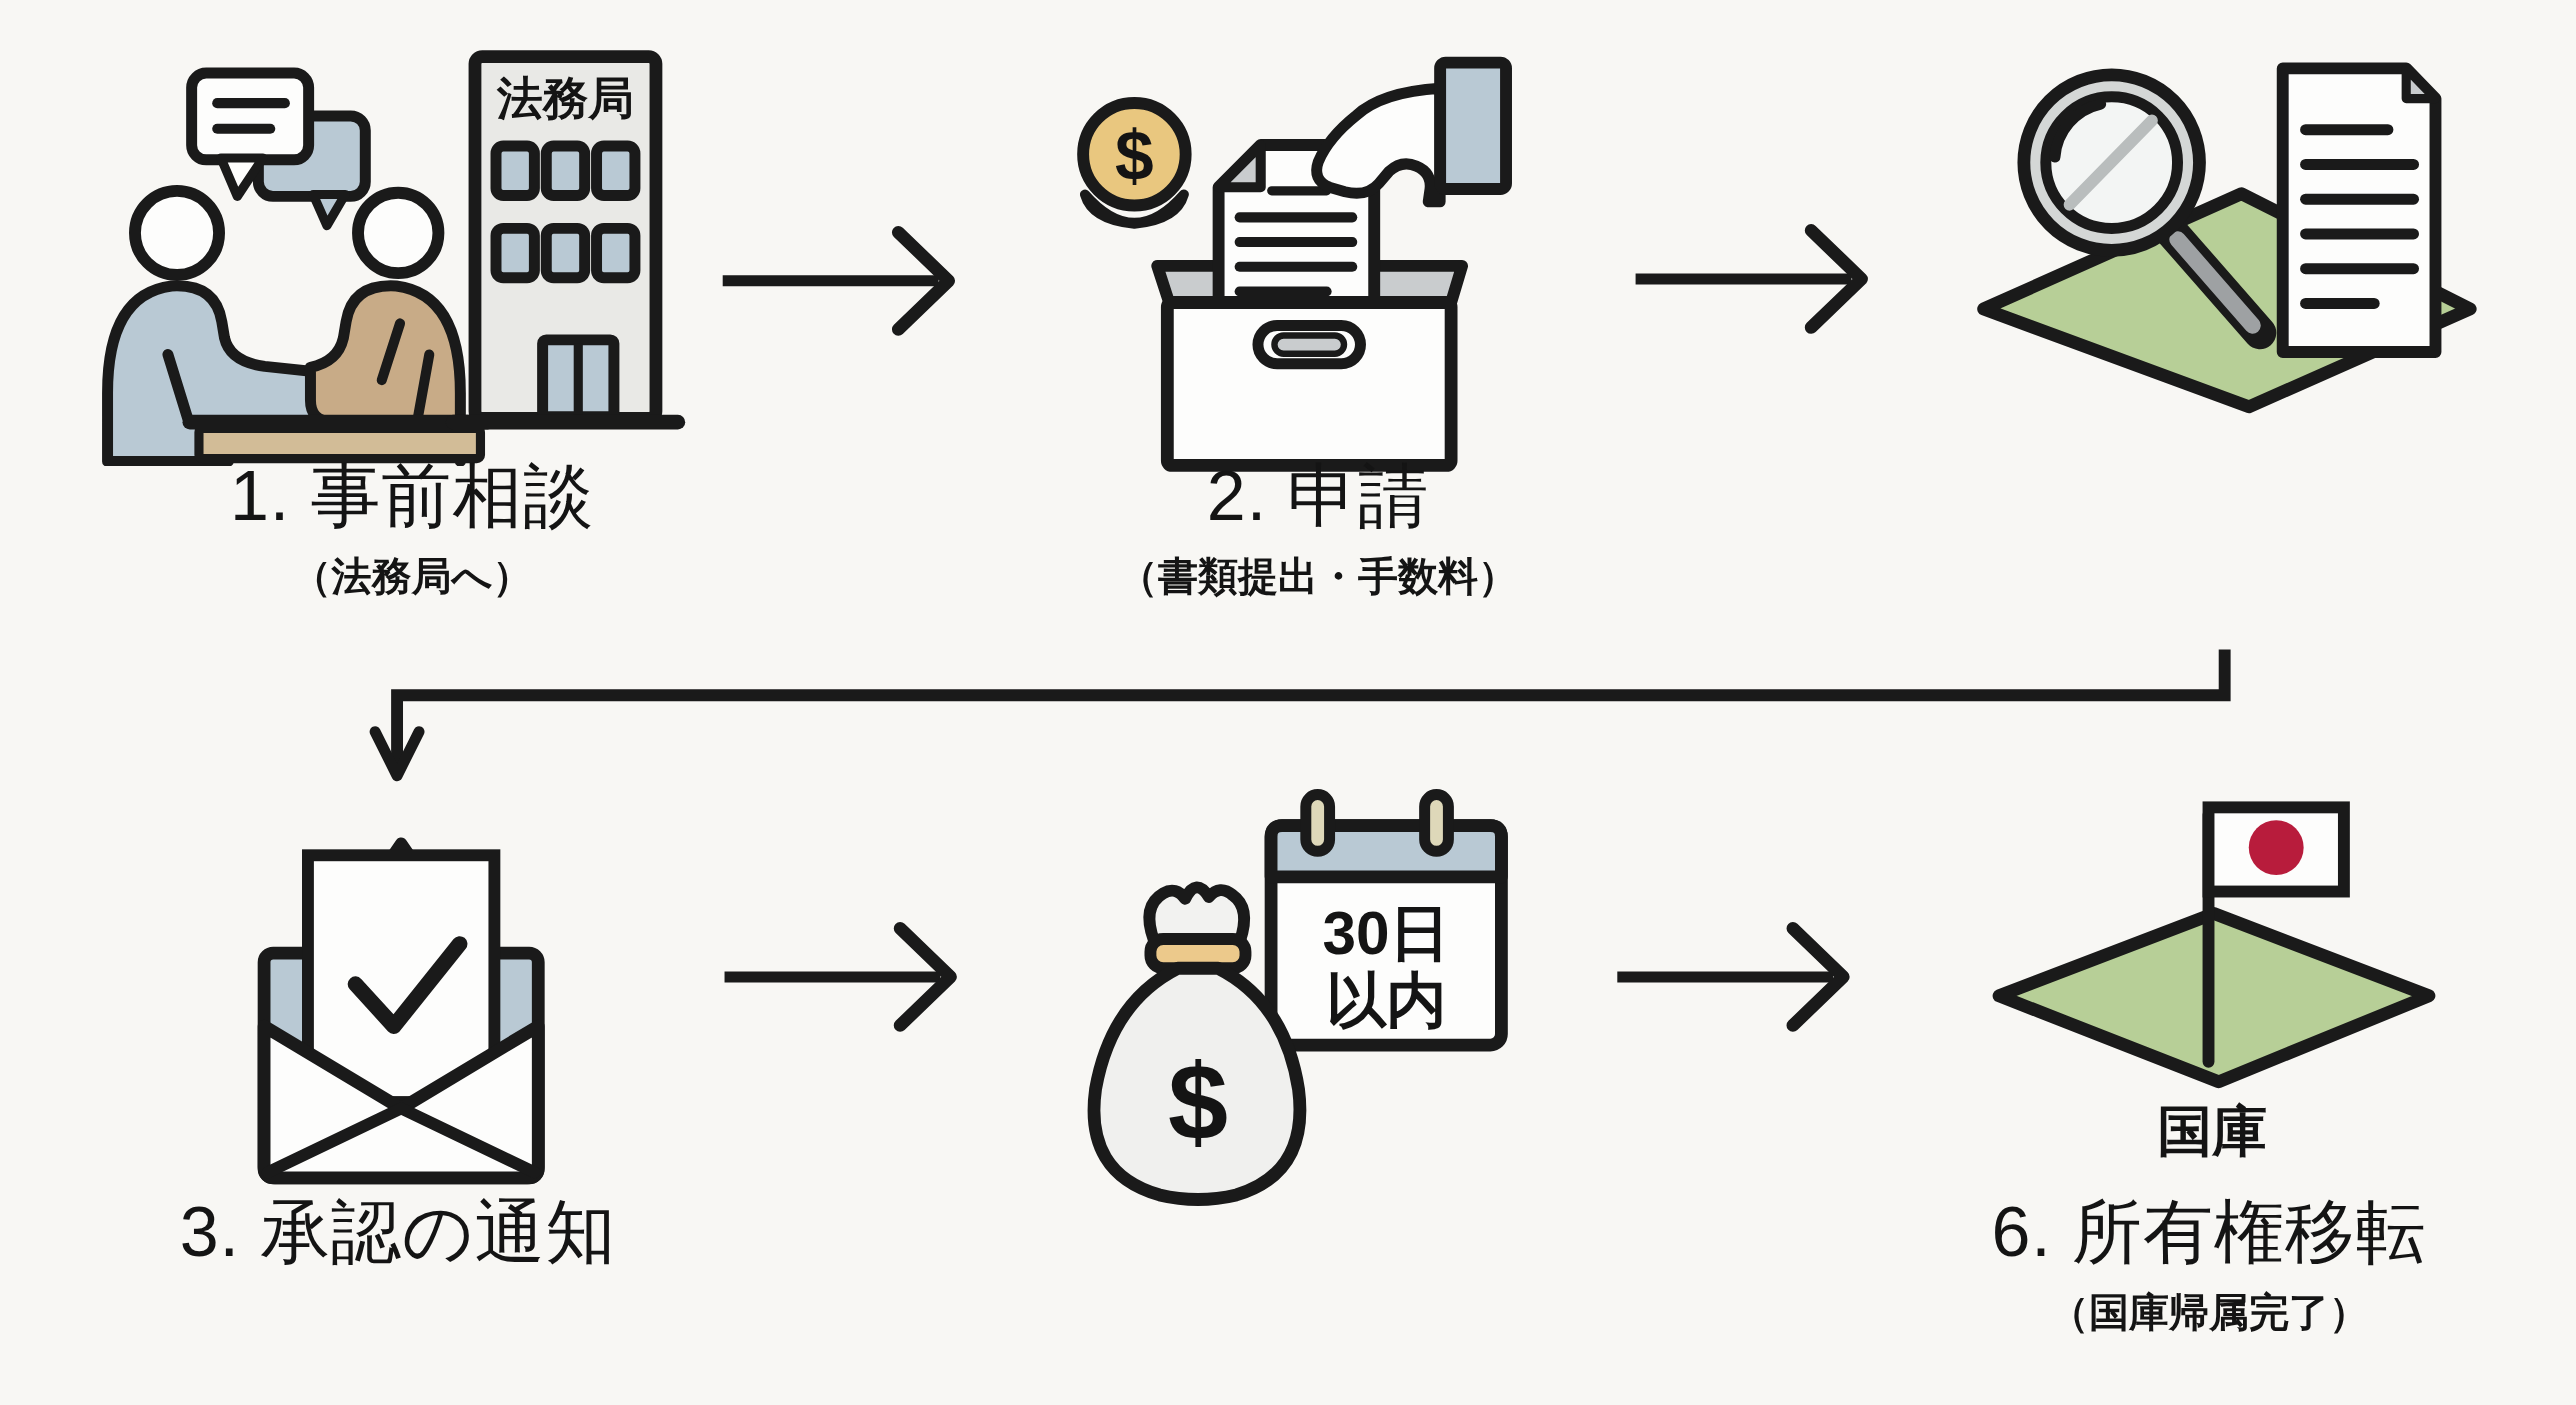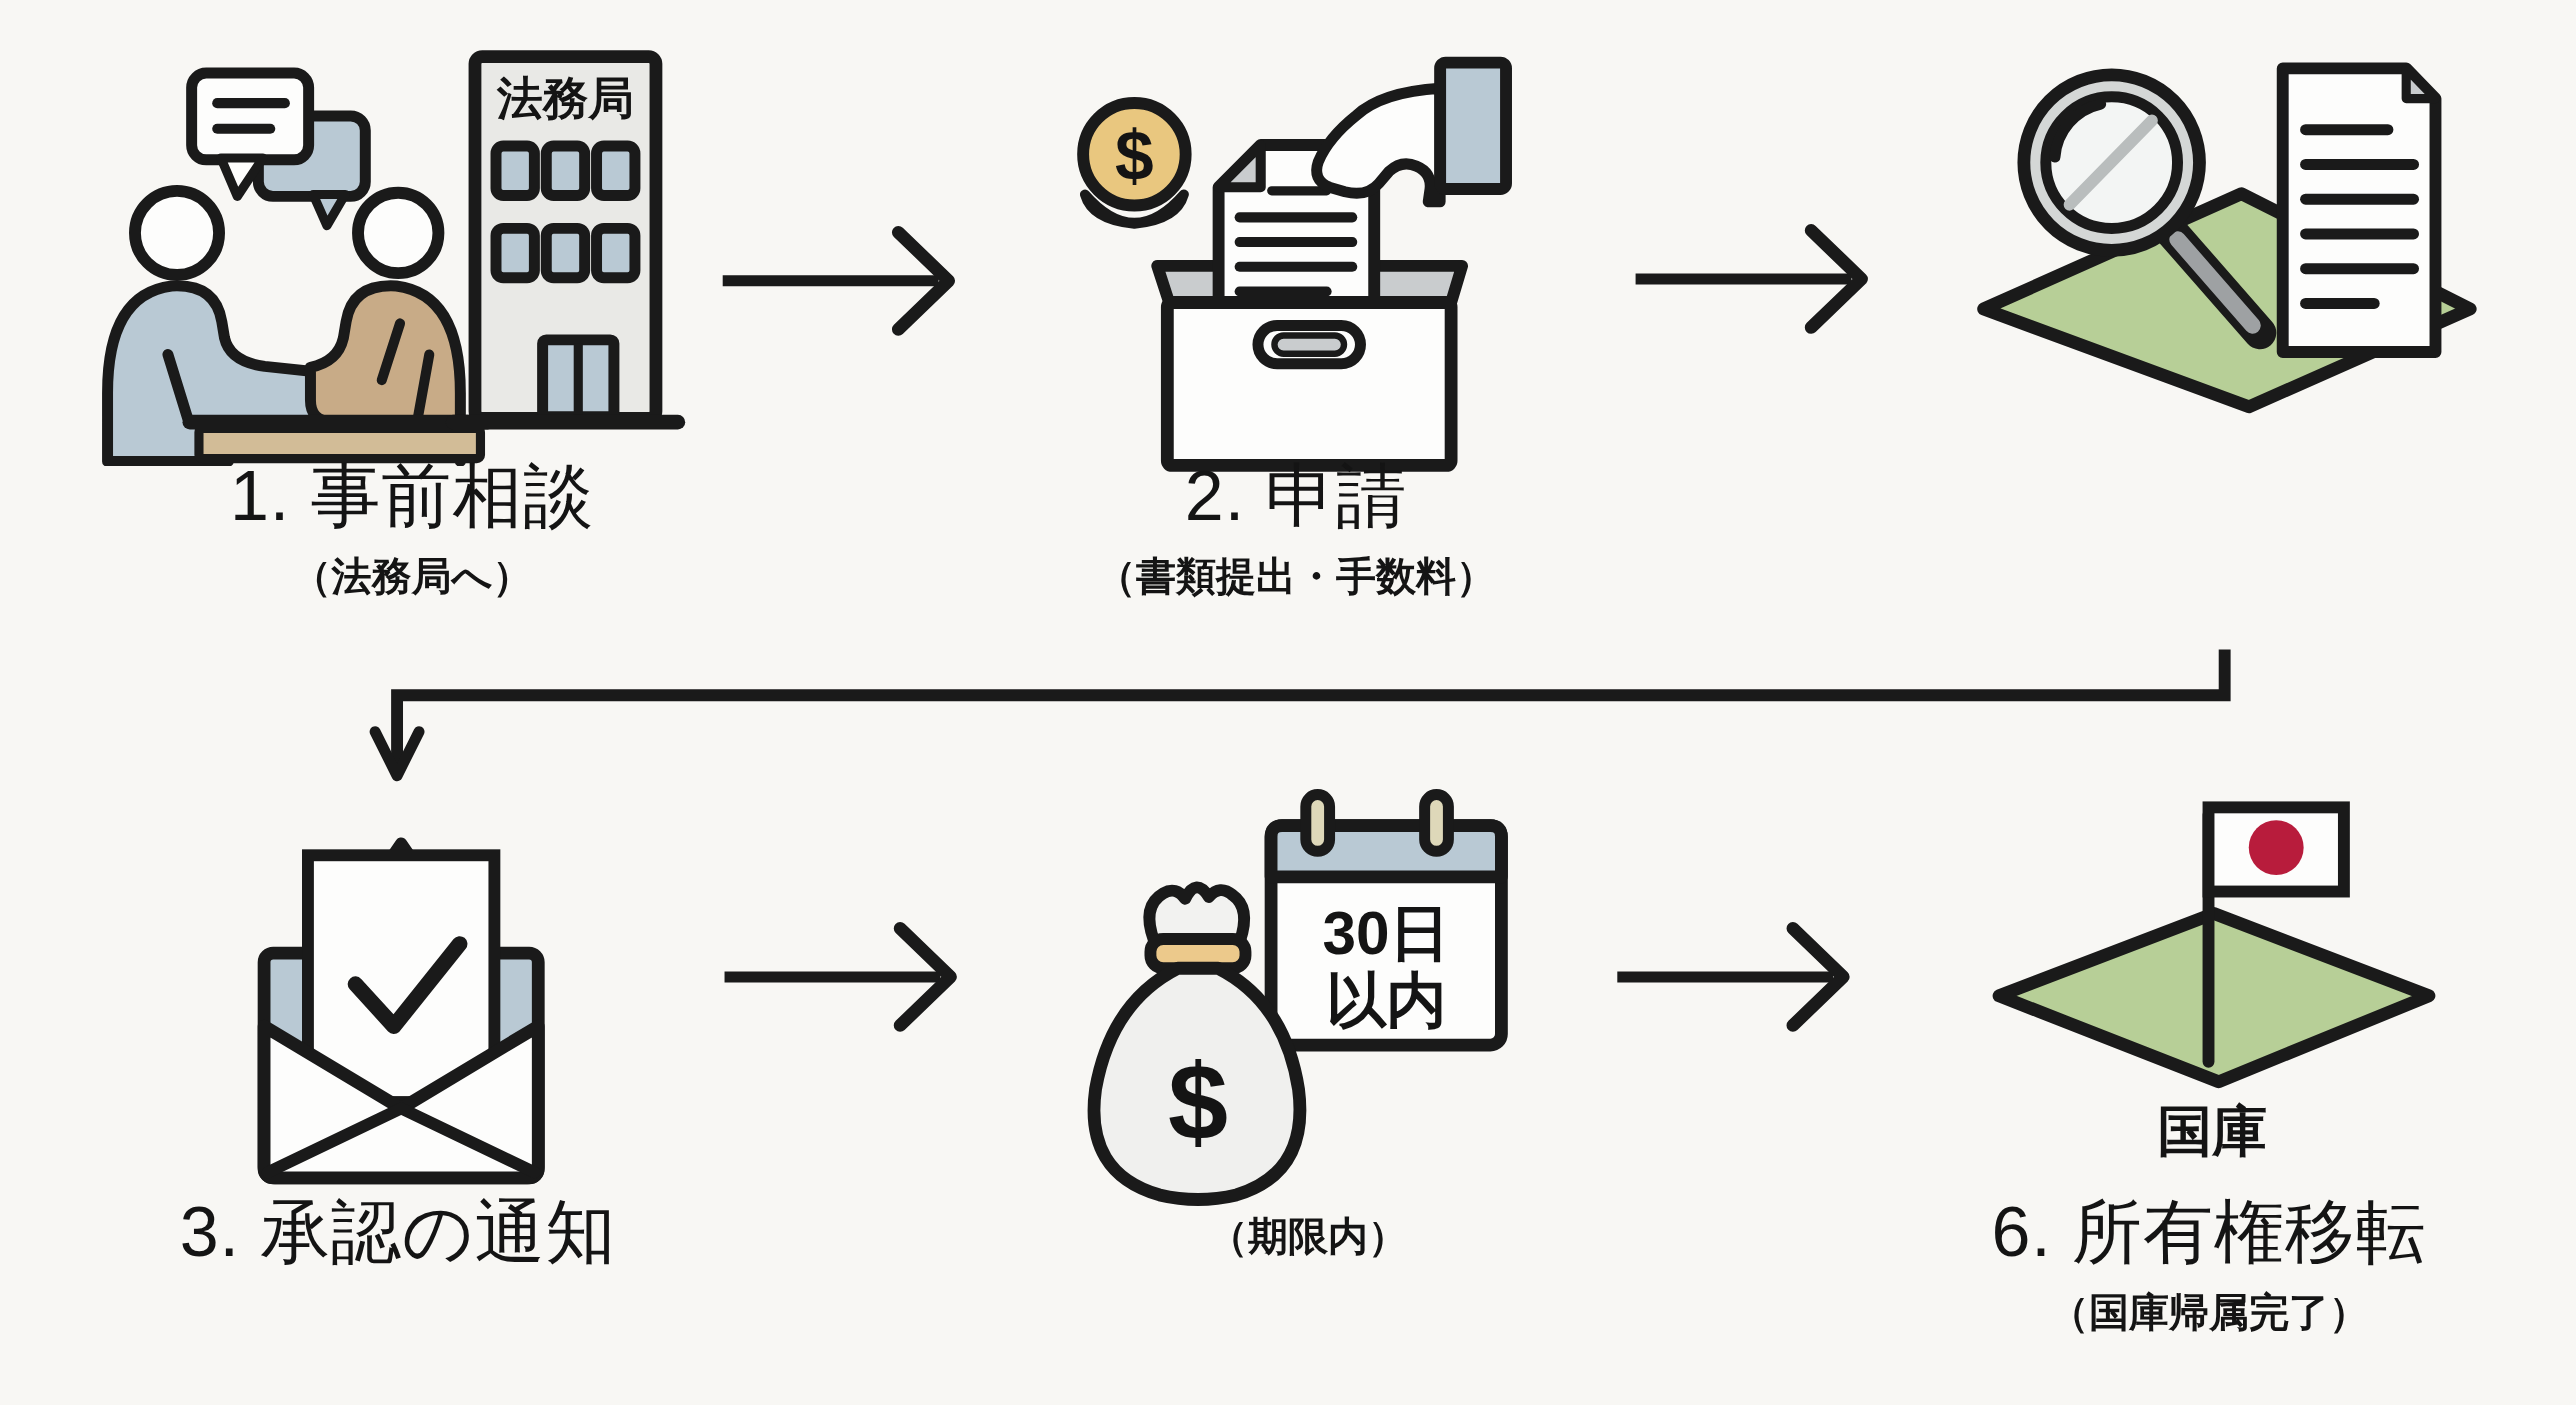--- a/index.html
+++ b/index.html
@@ -219,32 +219,31 @@
       <line x1="1768" y1="1068" x2="2004" y2="1068" stroke="#1a1a1a" stroke-width="12"></line>
       <path d="M1960 1015 L2015 1068 L1960 1121" fill="none" stroke="#1a1a1a" stroke-width="14" stroke-linecap="round" stroke-linejoin="round"></path>
     </g>
   </svg>
 
   <div class="caption" style="left:55px;top:459px">
     <div class="cap-title">1. 事前相談</div>
     <div class="cap-sub">（法務局へ）</div>
   </div>
 
-  <div class="caption" style="left:939px;top:459px">
+  <div class="caption" style="left:961px;top:459px">
     <div class="cap-title">2. 申請</div>
     <div class="cap-sub">（書類提出・手数料）</div>
   </div>
 
 
   <div class="caption" style="left:41px;top:1195px">
     <div class="cap-title">3. 承認の通知</div>
   </div>
 
   <div class="caption" style="left:951px;top:1195px">
-    <div class="cap-sub">（期限内）</div>
   </div>
 
   <div class="caption" style="left:1852px;top:1195px">
     <div class="cap-title">6. 所有権移転</div>
     <div class="cap-sub">（国庫帰属完了）</div>
   </div>
 
 </div>
 
 

